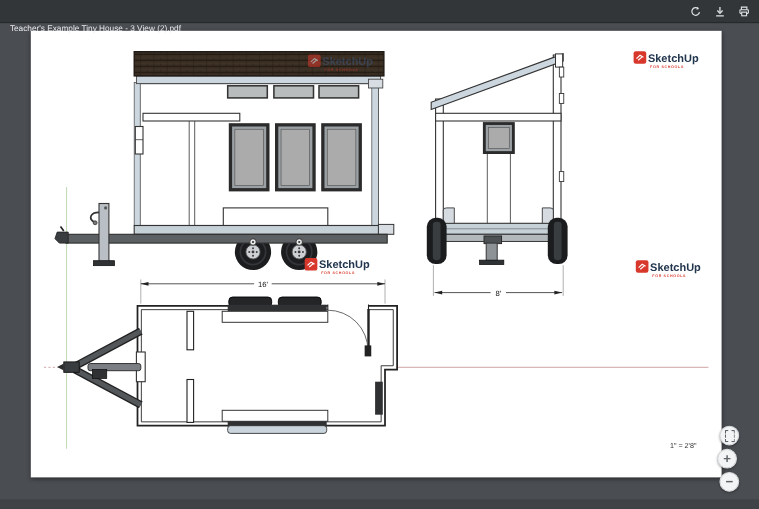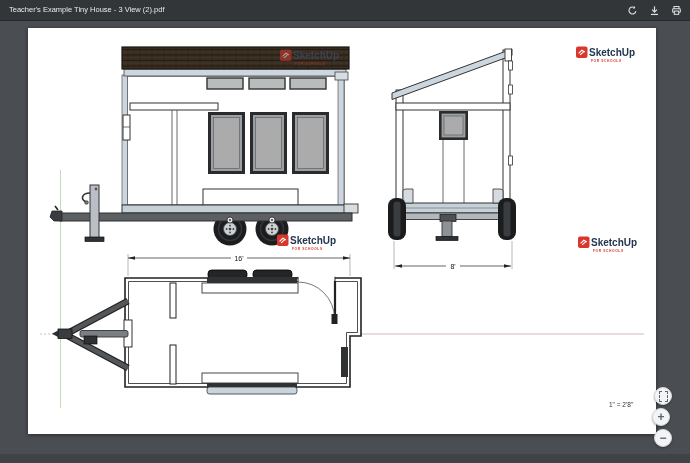--- a/index.html
+++ b/index.html
@@ -4,21 +4,21 @@
 <style>
   html,body{margin:0;padding:0;}
   body{width:690px;height:463px;overflow:hidden;background:#4a4d52;
        font-family:"Liberation Sans", sans-serif;position:relative;}
   .screen{position:absolute;inset:0;}
 
   
   .toolbar{position:absolute;left:0;top:0;width:690px;height:20px;
            background:#323639;border-bottom:1px solid #26292c;
            display:flex;align-items:center;z-index:5;}
-  .tb-title{position:absolute;left:9px;top:0;height:23px;line-height:20px;
+  .tb-title{position:absolute;left:9px;top:16px;height:23px;line-height:20px;
             color:#e8eaed;font-size:7.5px;white-space:nowrap;}
   .tb-page{position:absolute;left:0;width:690px;text-align:right;top:0;height:20px;
            line-height:20px;color:#e8eaed;font-size:10px;pointer-events:none;margin-left:20px;}
   .tb-btn{position:absolute;top:2px;width:16px;height:16px;border-radius:50%;
           display:flex;align-items:center;justify-content:center;cursor:pointer;}
   .tb-btn svg{display:block;}
 
   
   .page{position:absolute;left:28px;top:28px;width:628px;height:406px;background:#ffffff;
         box-shadow:0 1px 4px rgba(0,0,0,.45);}

